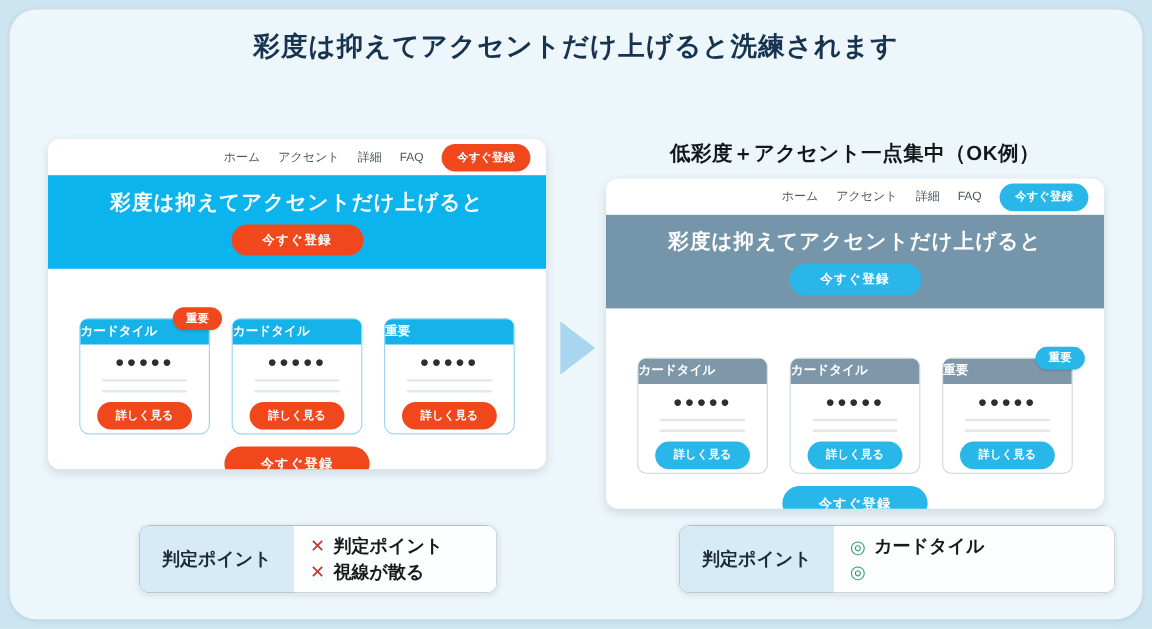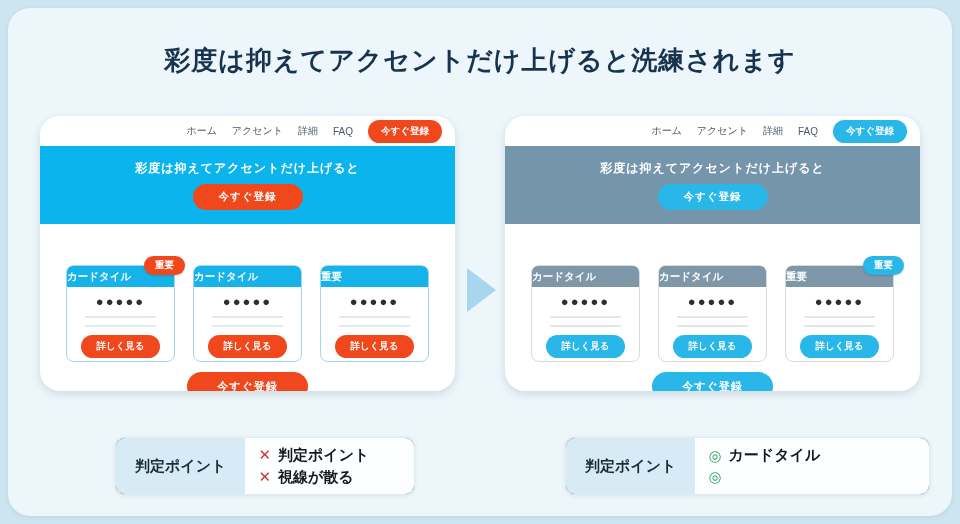--- a/index.html
+++ b/index.html
@@ -9,53 +9,53 @@
     background: #cde4f1;
     font-family: "Liberation Sans", "DejaVu Sans", sans-serif;
     overflow: hidden;
   }
   .panel {
     position: absolute; left: 8px; top: 8px; right: 8px; bottom: 8px;
     background: #edf6fa; border-radius: 22px;
     box-shadow: 0 1px 4px rgba(40,80,120,0.10);
   }
   .main-title {
-    position: absolute; top: 43px; left: 0; width: 100%;
-    text-align: center; font-size: 26px; font-weight: bold;
+    position: absolute; top: 24px; left: 0; width: 100%;
+    text-align: center; font-size: 22px; font-weight: bold;
     color: #17334f; letter-spacing: 1px;
   }
   
   .example { position: absolute; top: 116px; width: 415px; }
   .example.ng { left: 40px; }
   .example.ok { left: 505px; }
   .subtitle {
     display: block; text-align: center; font-size: 17px; font-weight: bold;
     color: #15181b; margin-bottom: 10px; letter-spacing: 0.5px;
   }
   .mockup {
-    height: 275px; background: #ffffff; border-radius: 20px;
+    height: 275px; background: #ffffff; border-radius: 10px;
     box-shadow: 0 3px 8px rgba(30,60,90,0.15); overflow: hidden; position: relative;
   }
   .mock-nav {
     height: 30px; display: flex; align-items: center;
     justify-content: flex-end; gap: 15px; padding: 0 13px; background: #fff;
   }
   .nav-item { font-size: 10px; color: #4c5864; }
   .pill {
     border: none; border-radius: 999px; color: #fff; font-weight: bold;
     font-family: inherit; cursor: pointer;
   }
   .nav-cta { font-size: 9.5px; padding: 5px 13px; }
   .hero {
     height: 78px; display: flex; flex-direction: column;
     align-items: center; justify-content: center; gap: 7px;
   }
   .ng .hero { background: #0cb4ee; }
   .ok .hero { background: #7595ab; }
-  .hero-heading { color: #fff; font-size: 12px; font-weight: bold; letter-spacing: 1px; }
+  .hero-heading { color: #fff; font-size: 17px; font-weight: bold; letter-spacing: 1px; }
   .hero-cta { font-size: 10.5px; padding: 6px 26px; letter-spacing: 1px; }
   .cards { display: flex; gap: 18px; padding: 13px 26px 0; }
   .card { flex: 1; position: relative; background: #fff; border-radius: 8px; height: 97px; margin-top: 28px; }
   .ng .card { border: 1.5px solid #9fd7f0; }
   .ok .card { border: 1.5px solid #d5dbe0; }
   .card-header {
     height: 21px; line-height: 21px; text-align: left; color: #fff;
     font-size: 10.5px; font-weight: bold; border-radius: 6px 6px 0 0;
   }
   .ng .card-header { background: #16b2ea; }
@@ -148,20 +148,21 @@
         <button class="pill card-cta">詳しく見る</button>
       </div>
     </div>
     <div class="footer-row">
       <button class="pill footer-cta">今すぐ登録</button>
     </div>
   </div>
 </section>
 
 <section class="example ok">
+  <h2 class="subtitle">低彩度＋アクセント一点集中（OK例）</h2>
   <div class="mockup">
     <nav class="mock-nav">
       <span class="nav-item">ホーム</span>
       <span class="nav-item">アクセント</span>
       <span class="nav-item">詳細</span>
       <span class="nav-item">FAQ</span>
       <button class="pill nav-cta">今すぐ登録</button>
     </nav>
     <div class="hero">
       <div class="hero-heading">彩度は抑えてアクセントだけ上げると</div>

